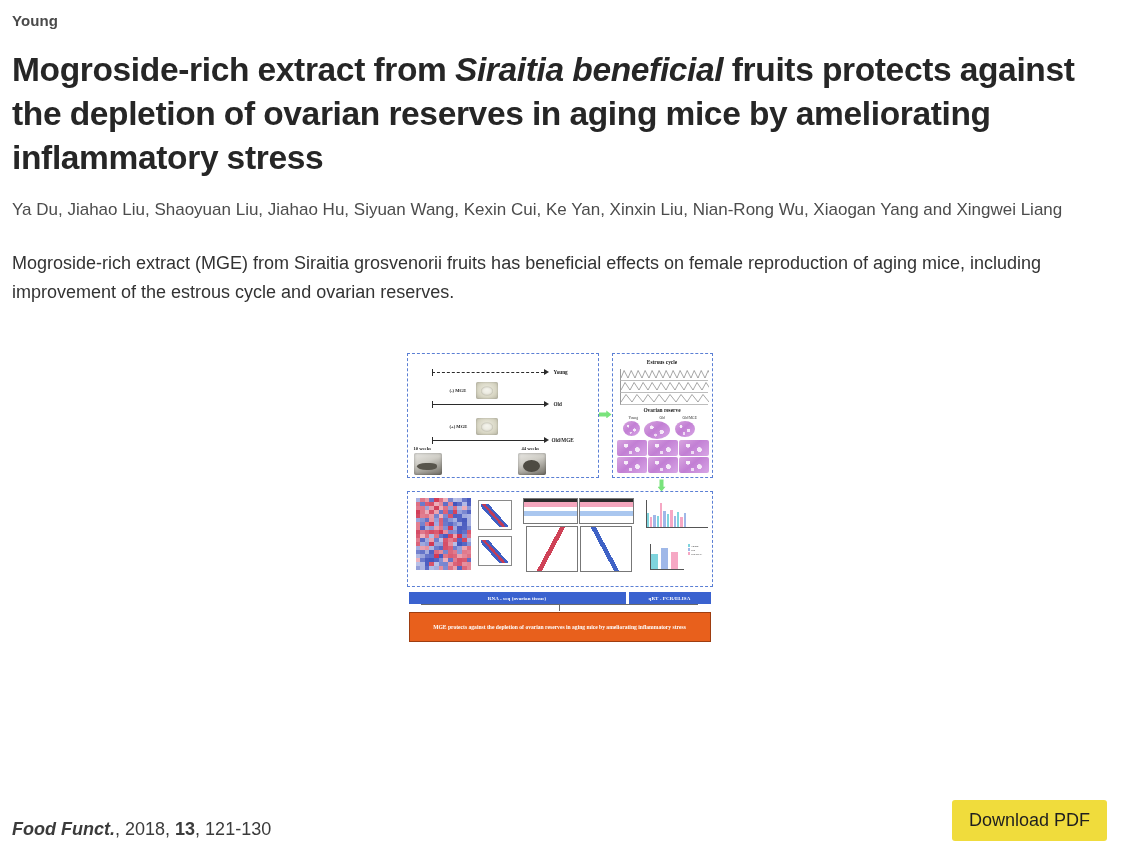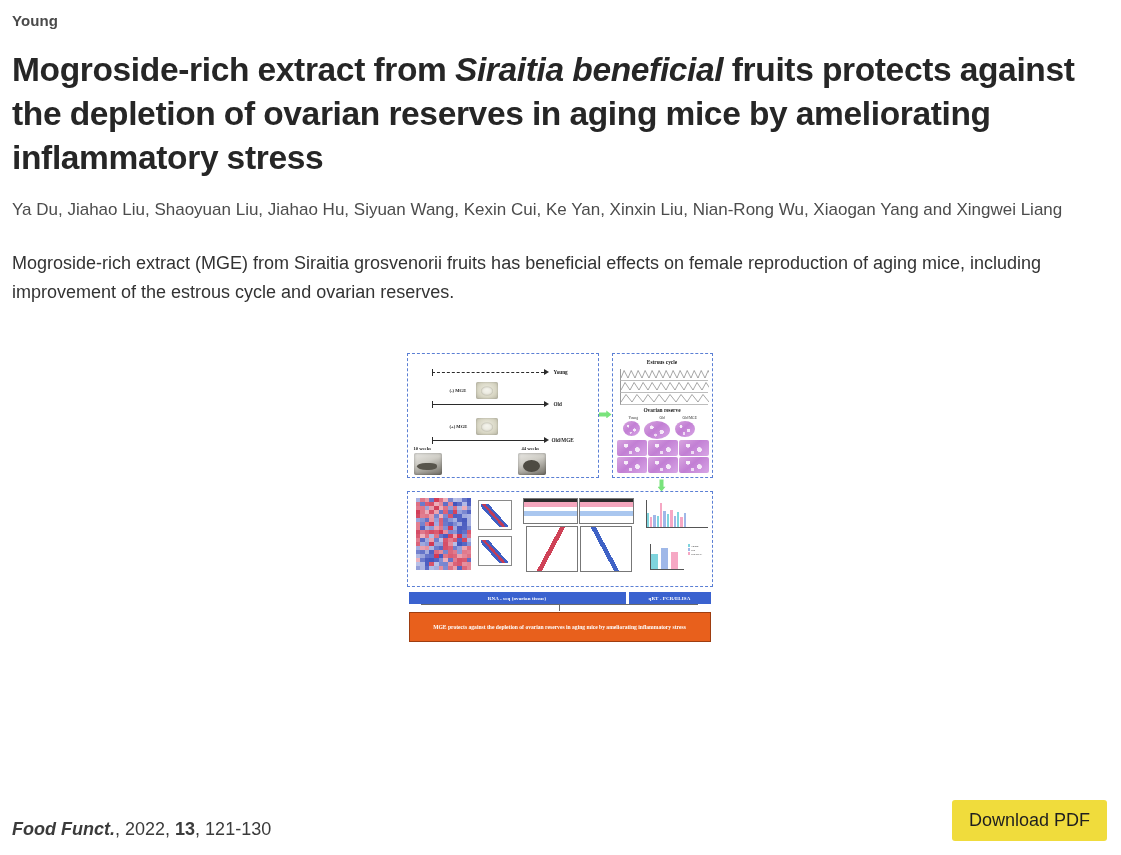--- a/index.html
+++ b/index.html
@@ -742,20 +742,20 @@
       <div class="mbar mbar-a">RNA - seq (ovarian tissue)</div>
       <div class="mbar mbar-b">qRT - PCR/ELISA</div>
       <div class="connector-h"></div>
       <div class="connector-v"></div>
 
       <div class="conclusion">MGE protects against the depletion of ovarian reserves in aging mice by ameliorating inflammatory stress</div>
     </div>
   </div>
 
   <div class="footer">
-    <div class="pub-line"><span class="journal">Food Funct.</span><span>, </span><span>2022</span><span>, </span><span class="vol">13</span><span>, </span><span>121-130</span></div>
+    <div class="pub-line"><span class="journal">Food Funct.</span><span>, </span><span>2018</span><span>, </span><span class="vol">13</span><span>, </span><span>121-130</span></div>
 
     <div class="btn-row">
       <button class="btn btn-pdf">Download PDF</button>
     </div>
   </div>
 
 </div>
 
 </body></html>

